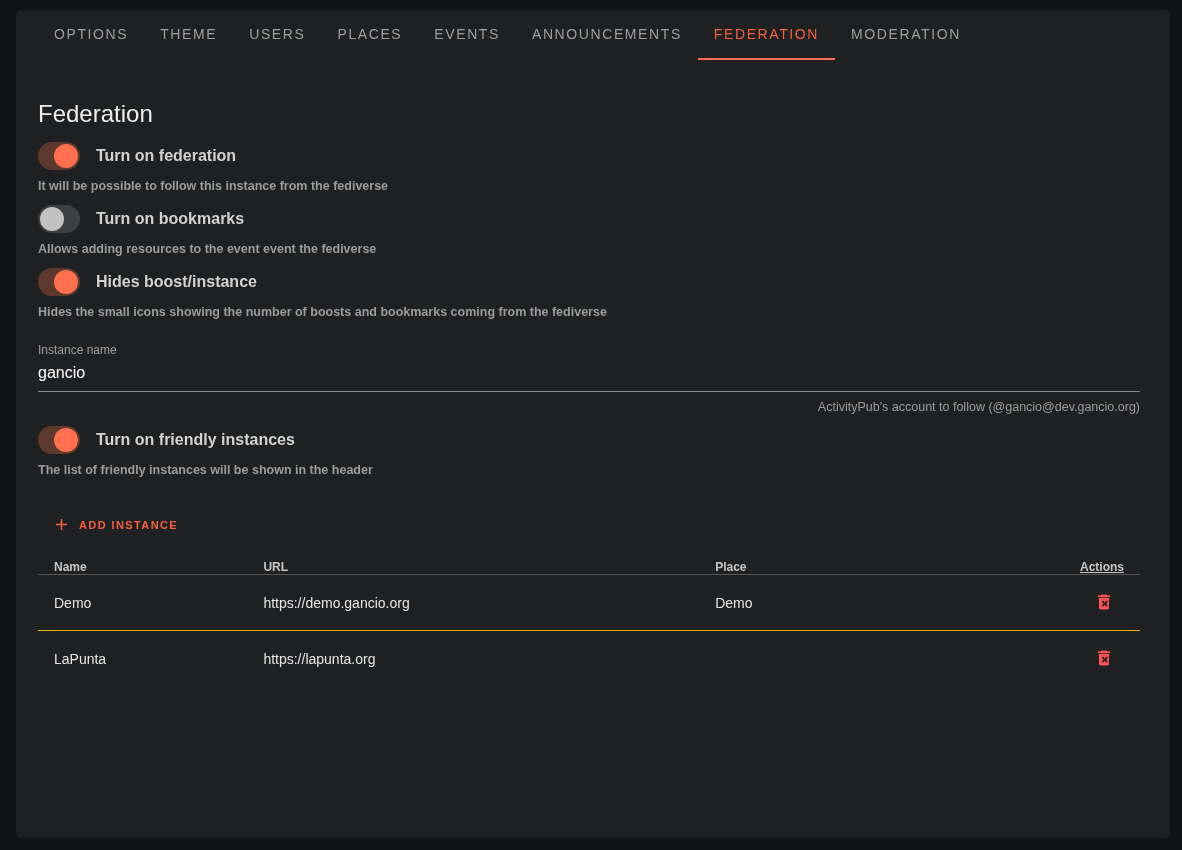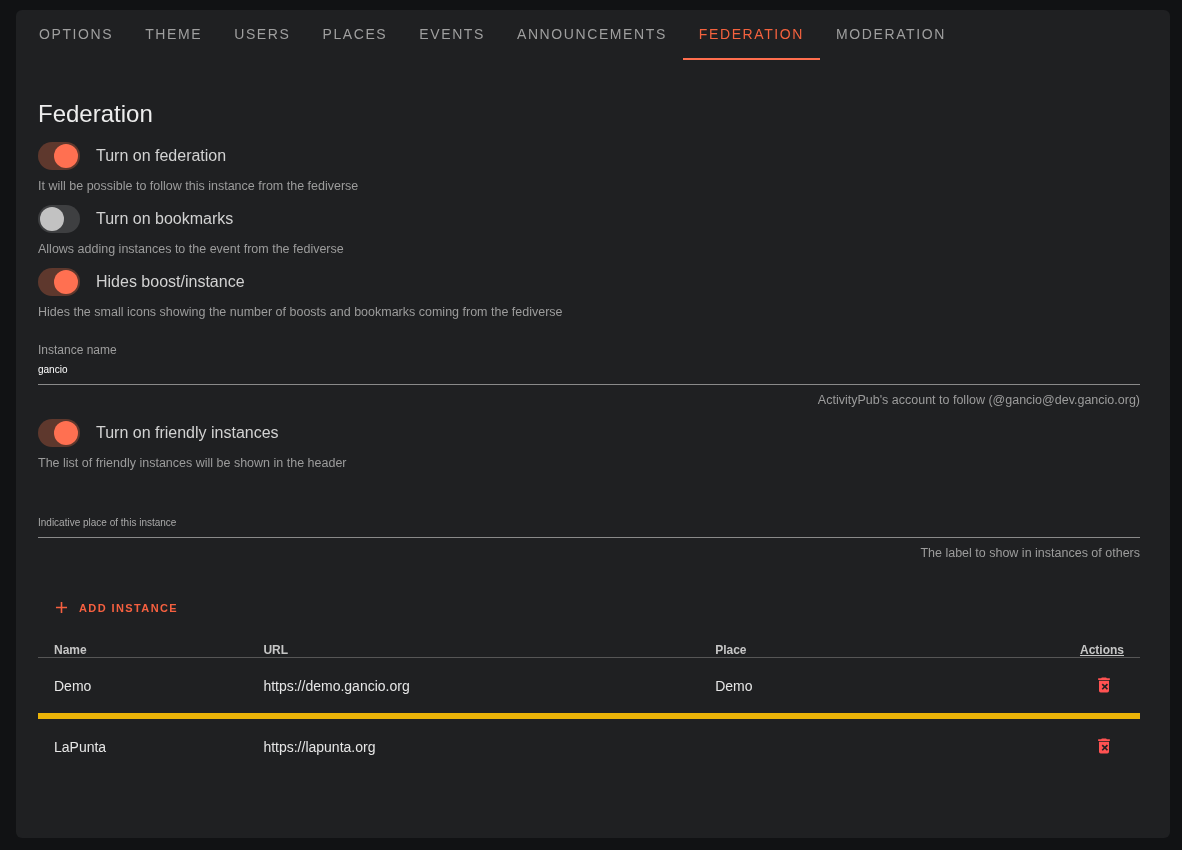--- a/index.html
+++ b/index.html
@@ -11,21 +11,21 @@
     background: #1f2022;
     border-radius: 6px;
     overflow: hidden;
   }
 
   
   .tab-bar {
     display: flex;
     align-items: stretch;
     height: 50px;
-    padding-left: 7px;
+    padding-left: 22px;
   }
   .tab {
     display: flex;
     align-items: center;
     padding: 0 16px;
     font-size: 14px;
     letter-spacing: 1.6px;
     color: #9f9f9f;
     cursor: pointer;
     border-bottom: 2px solid transparent;
@@ -39,21 +39,21 @@
   
   .content { padding: 14px 30px 0 22px; }
 
   .page-title {
     font-size: 24px;
     font-weight: 400;
     color: #ededed;
     margin: 26px 0 14px;
   }
 
-  .toggle-block { margin-top: 12px; }
+  .toggle-block { margin-top: 12px; font-weight: bold; }
   .toggle-row { display: flex; align-items: center; }
   .switch {
     width: 42px; height: 28px;
     border-radius: 14px;
     position: relative;
     cursor: pointer;
     flex: 0 0 auto;
   }
   .switch .thumb {
     position: absolute; top: 2px;
@@ -84,21 +84,21 @@
     margin-bottom: 4px;
   }
   .text-input {
     display: block;
     width: 100%;
     background: transparent;
     border: none;
     border-bottom: 1px solid #8a8a8a;
     outline: none;
     color: #ffffff;
-    font-size: 10px;
+    font-size: 16px;
     font-family: "Liberation Sans", sans-serif;
     padding: 3px 0 9px;
   }
   .text-input::placeholder { color: #a9a9a9; opacity: 1; }
   .input-block .hint { margin-top: 8px; text-align: right; }
   .place-block { margin-top: 44px; }
 
   
   .add-instance-btn {
     display: inline-flex;
@@ -130,21 +130,21 @@
     color: #c6c6c6;
     padding: 10px 16px 0;
     border-bottom: 1px solid #565656;
   }
   td {
     font-size: 14px;
     color: #e6e6e6;
     padding: 15px 16px;
     height: 48px;
   }
-  tbody tr:not(:last-child) td { border-bottom: 6px solid #eab308; }
+  tbody tr:not(:last-child) td { border-bottom: 1px solid #eab308; }
   .col-name   { width: 19%; }
   .col-url    { width: 41%; }
   .col-place  { width: 32%; }
   .col-actions{ width: 8%;  text-align: right; text-decoration: underline; }
   .trash-btn {
     background: transparent;
     border: none;
     cursor: pointer;
     padding: 2px;
     margin-right: 8px;
@@ -181,21 +181,21 @@
       <div class="hint">It will be possible to follow this instance from the fediverse</div>
     </div>
 
     <div class="toggle-block">
       <div class="toggle-row">
         <div class="switch off">
           <div class="thumb"></div>
         </div>
         <span class="toggle-label">Turn on bookmarks</span>
       </div>
-      <div class="hint">Allows adding instances to the event from the fediverse</div>
+      <div class="hint">Allows adding resources to the event event the fediverse</div>
     </div>
 
     <div class="toggle-block">
       <div class="toggle-row">
         <div class="switch on">
           <div class="thumb"></div>
         </div>
         <span class="toggle-label">Hides boost/instance</span>
       </div>
       <div class="hint">Hides the small icons showing the number of boosts and bookmarks coming from the fediverse</div>
@@ -210,24 +210,20 @@
     <div class="toggle-block">
       <div class="toggle-row">
         <div class="switch on">
           <div class="thumb"></div>
         </div>
         <span class="toggle-label">Turn on friendly instances</span>
       </div>
       <div class="hint">The list of friendly instances will be shown in the header</div>
     </div>
 
-    <div class="input-block place-block">
-      <input class="text-input place-input" type="text" placeholder="Indicative place of this instance" style="">
-      <div class="hint">The label to show in instances of others</div>
-    </div>
 
     <button class="add-instance-btn">
       <span>
         <svg width="19" height="19" viewBox="0 0 24 24">
             <path fill="#f66040" d="M19 13H13V19H11V13H5V11H11V5H13V11H19V13Z"></path>
           </svg>
       </span>
       <span>ADD INSTANCE</span>
     </button>
 

